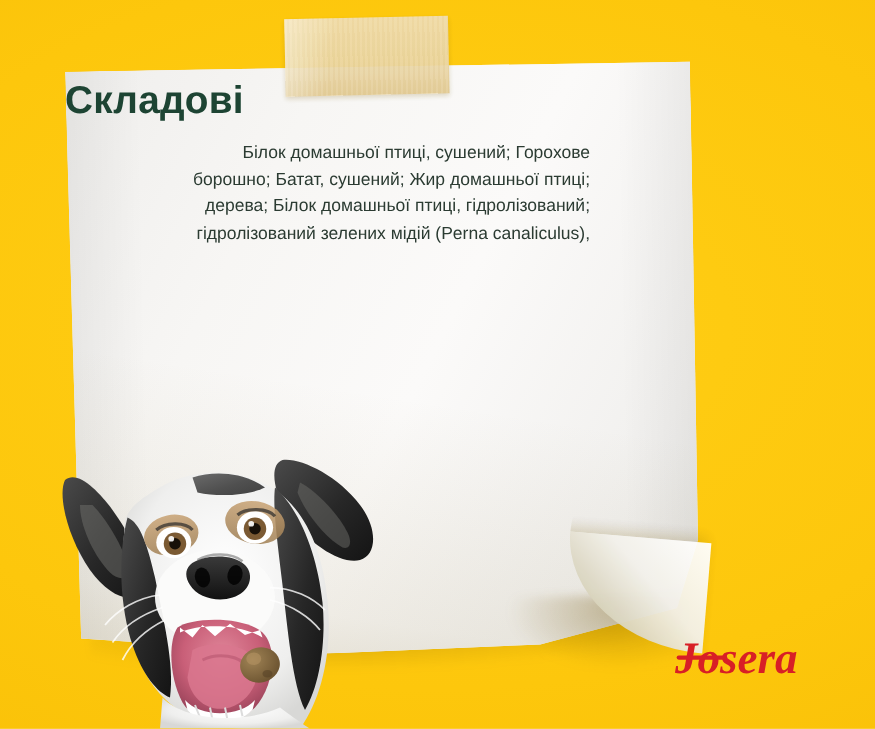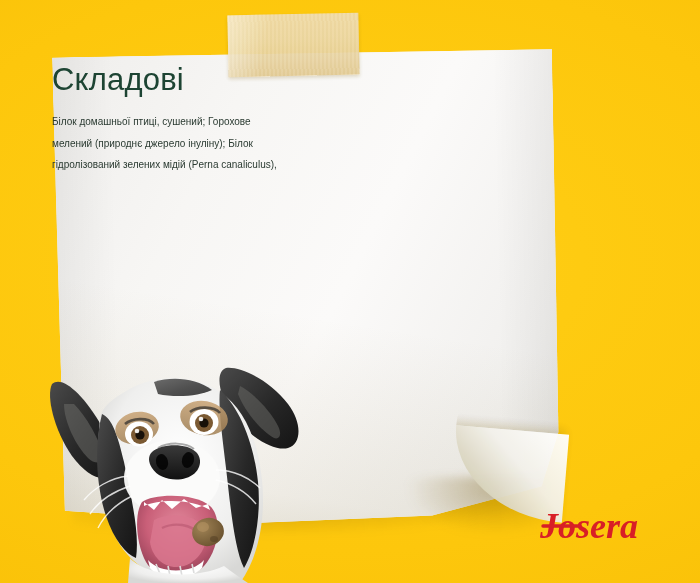--- a/index.html
+++ b/index.html
@@ -96,31 +96,31 @@
   }
 
   
   .content{
     position:absolute;
     left:52px; top:62px;
     width:420px;
   }
   .title{
     font-size:31px;
-    font-weight:normal;
+    font-weight:bold;
     color:#1d4433;
     letter-spacing:.2px;
     margin-bottom:13px;
   }
   .ingredients{
-    font-size:10px;
+    font-size:14px;
     line-height:21.6px;
     color:#2b3b32;
     width:420px;
-    text-align:left;
+    text-align:right;
   }
   .ingredients .ln{ display:block; white-space:nowrap; }
 
   
   .logo{
     position:absolute;
     left:540px; top:505px;
     width:128px; height:44px;
   }
   .logo svg{ display:block; }
@@ -147,21 +147,22 @@
     <div class="curl-shadow"></div>
     <div class="curl"></div>
   </div>
 
   <div class="tape"></div>
 
   <div class="content">
     <div class="title">Складові</div>
     <div class="ingredients">
       <span class="ln">Білок домашньої птиці, сушений; Горохове</span>
-      <span class="ln">мелений (природнє джерело інуліну); Білок</span>
+      <span class="ln">борошно; Батат, сушений; Жир домашньої птиці;</span>
+      <span class="ln">дерева; Білок домашньої птиці, гідролізований;</span>
       <span class="ln">гідролізований зелених  мідій (Perna canaliculus),</span>
     </div>
   </div>
 
   <div class="dog">
     <svg viewBox="0 0 272 231" width="272" height="231" xmlns="http://www.w3.org/2000/svg">
       <defs>
         <radialGradient id="furW" cx="50%" cy="40%" r="62%">
           <stop offset="0%" stop-color="#ffffff"></stop>
           <stop offset="70%" stop-color="#efefee"></stop>

